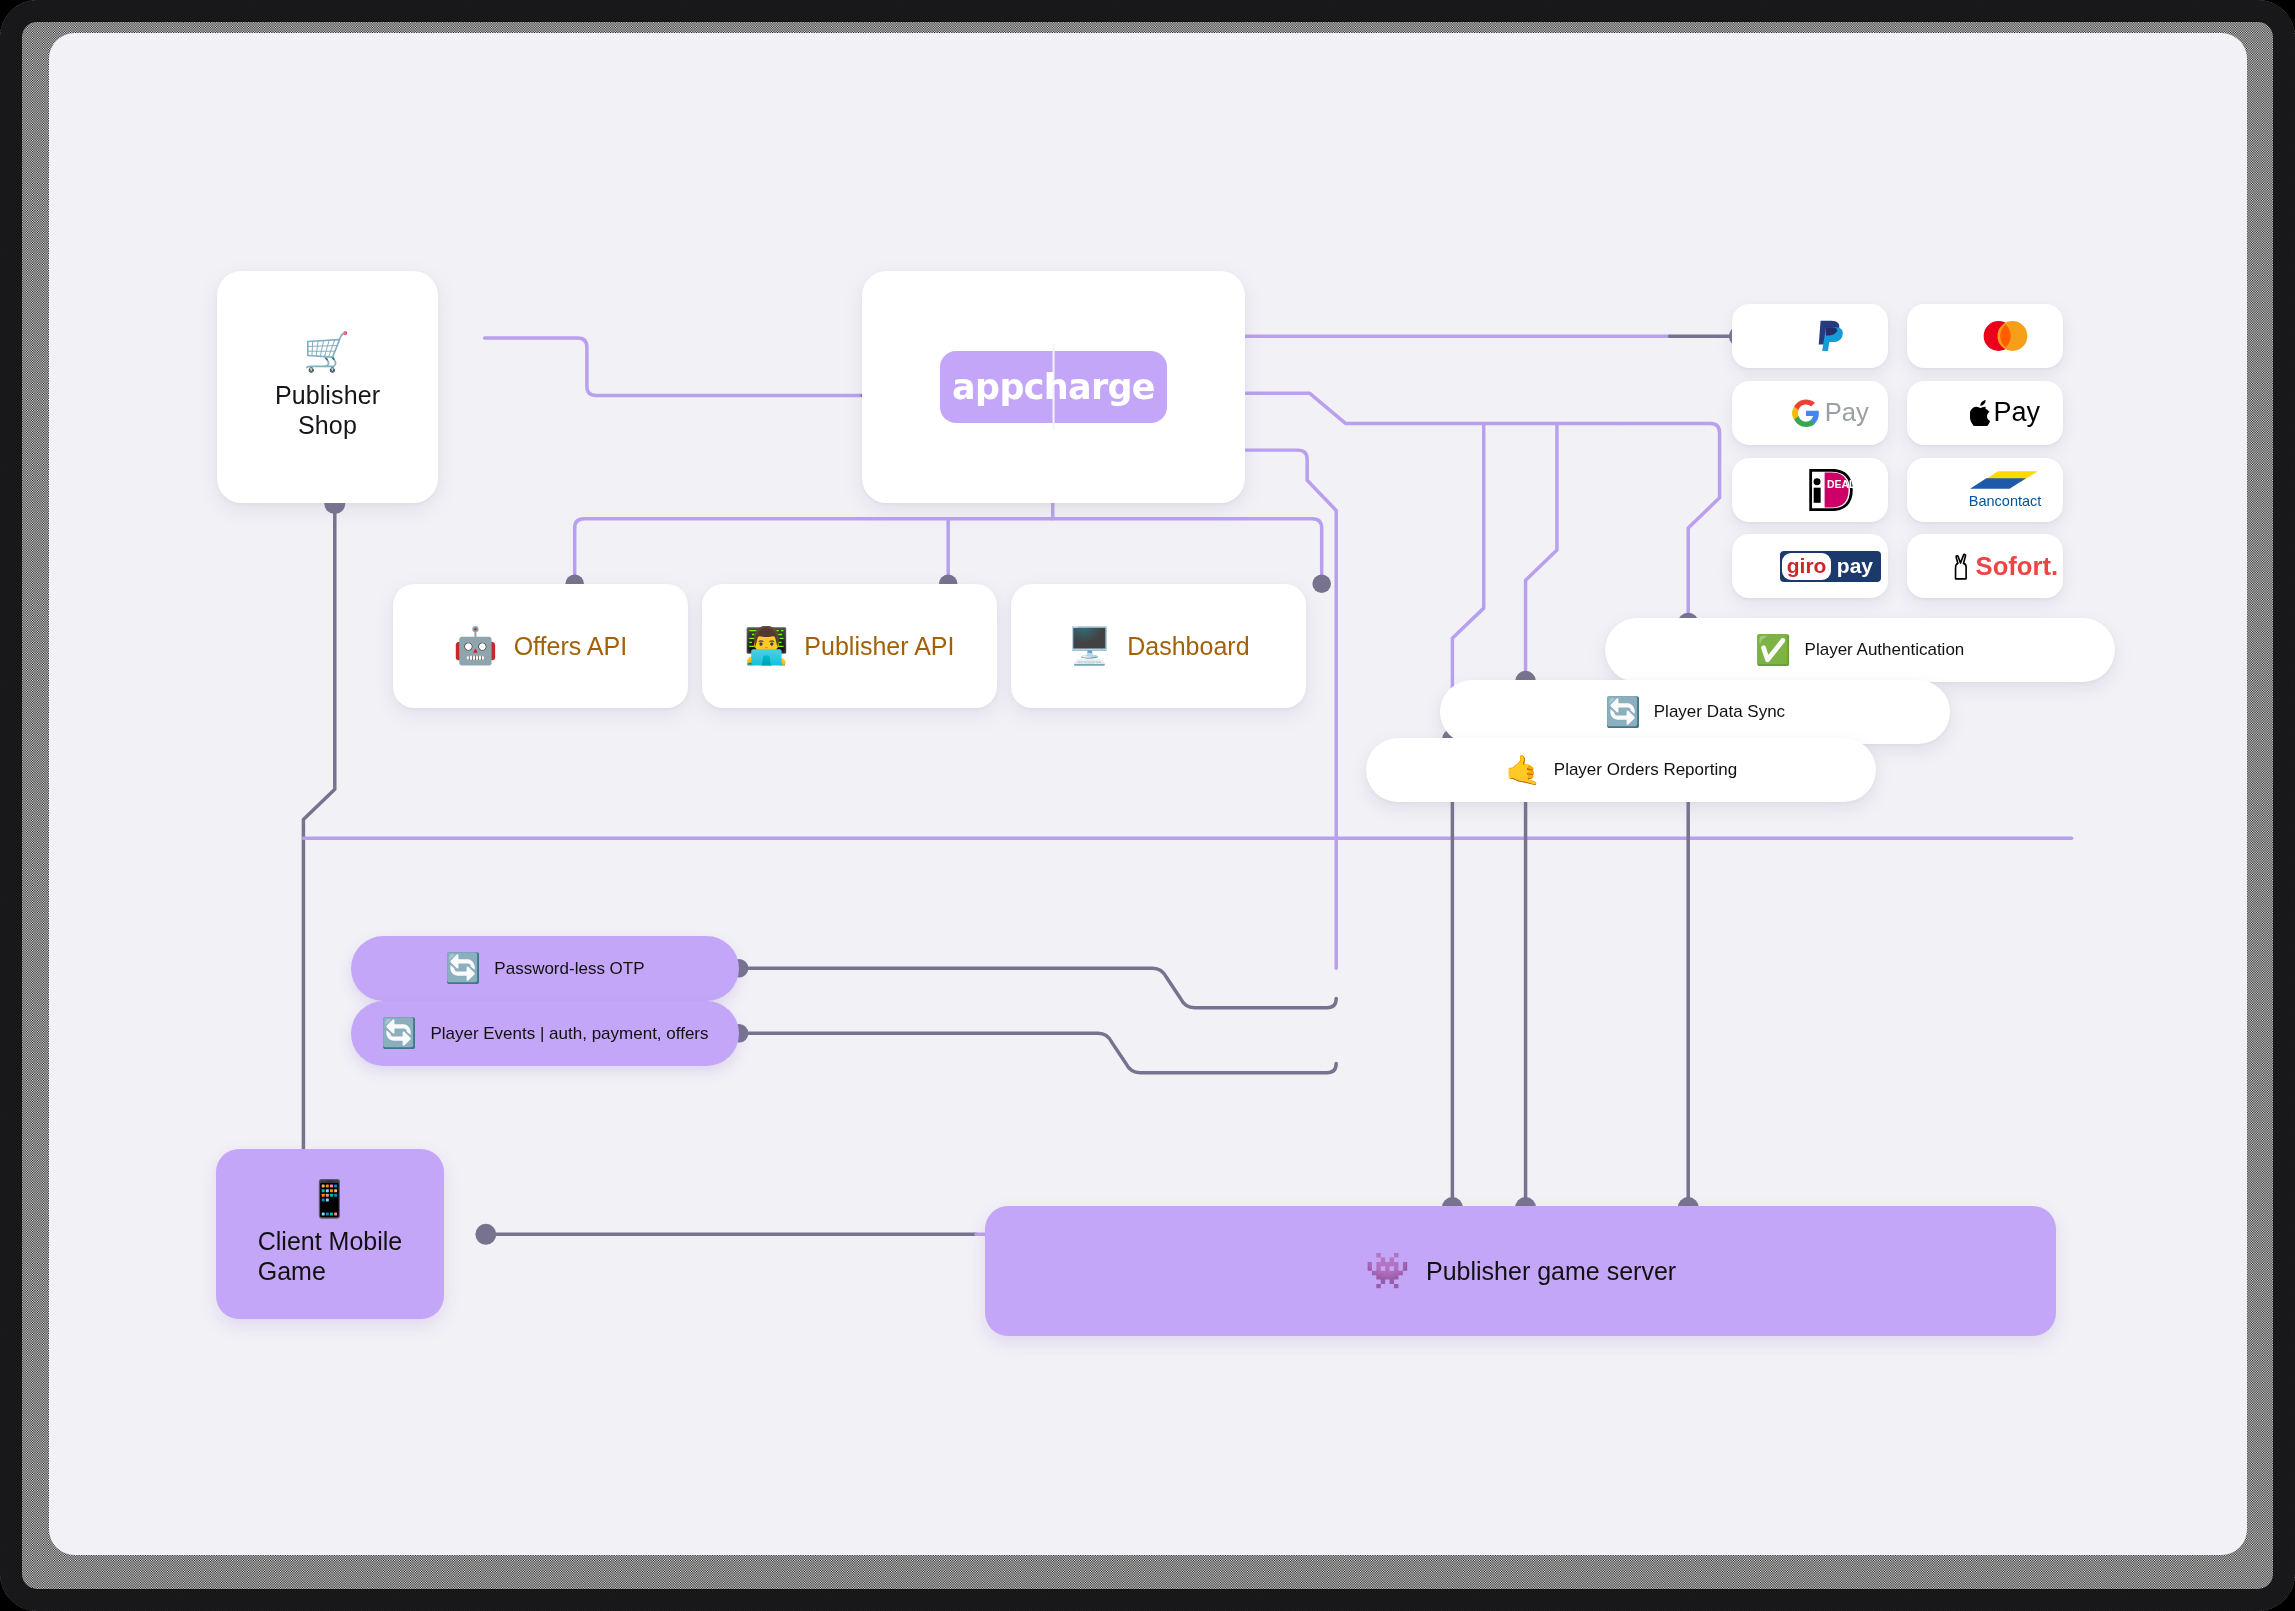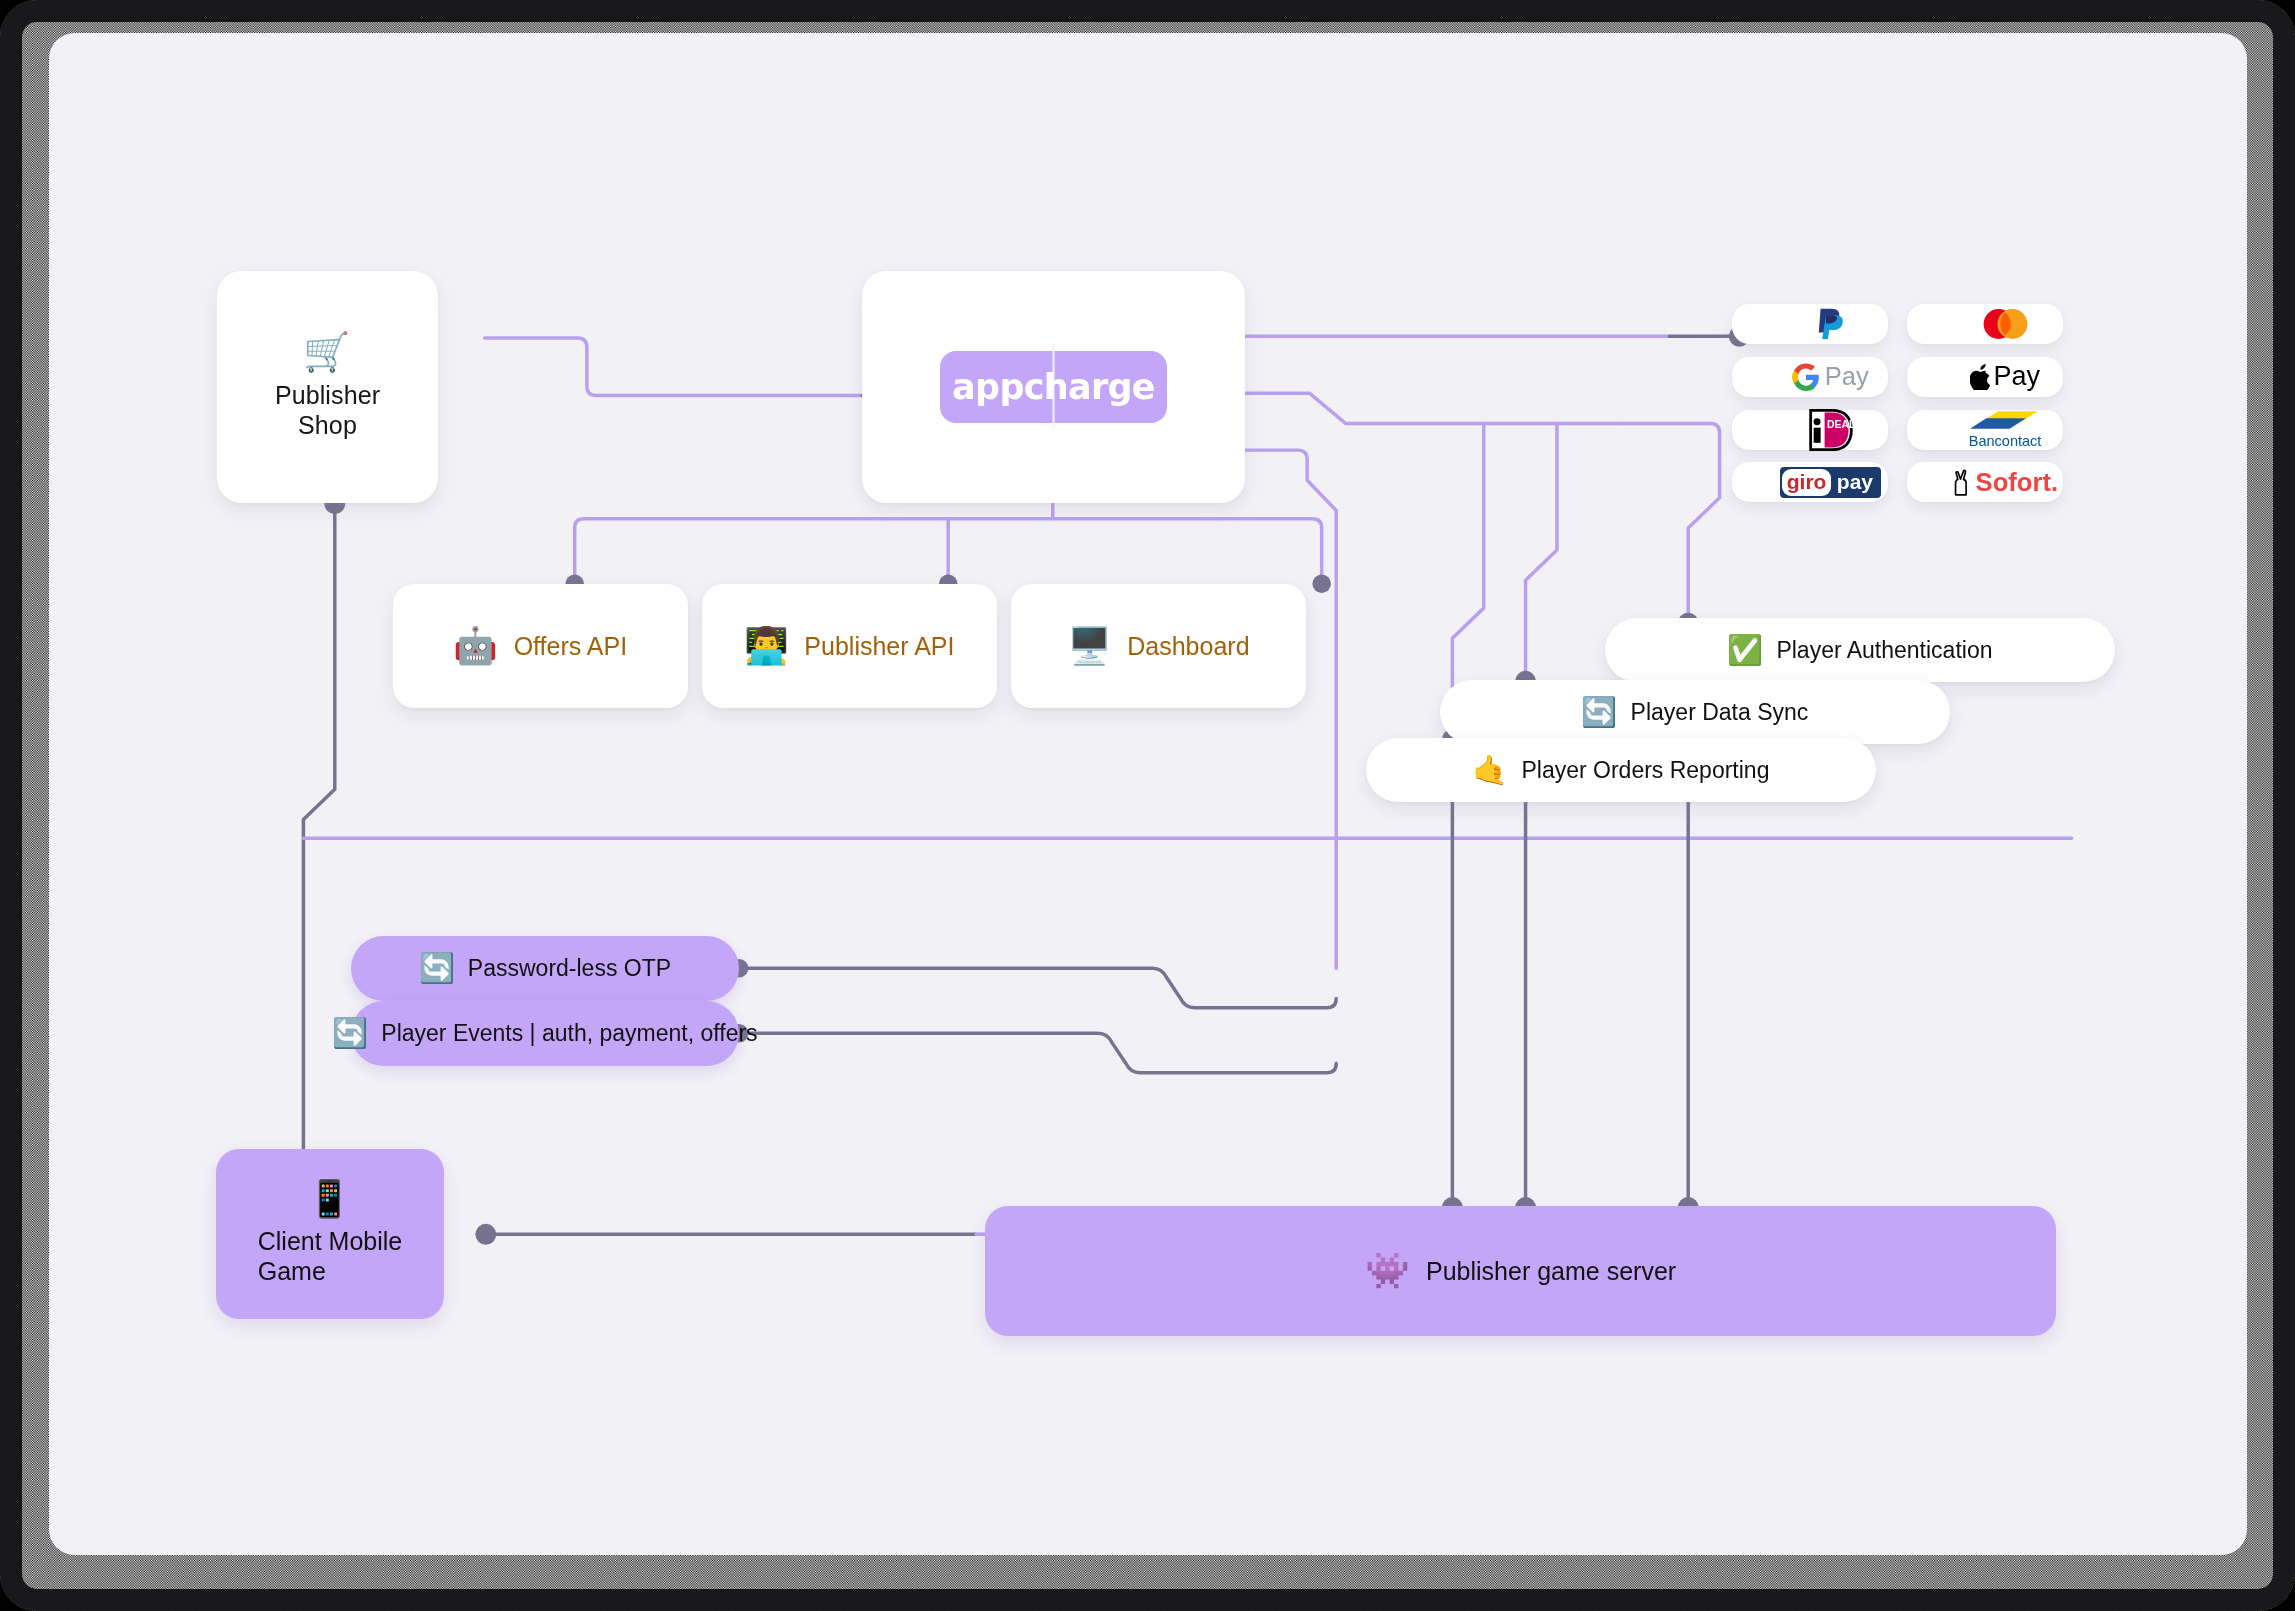--- a/index.html
+++ b/index.html
@@ -58,40 +58,40 @@
   }
   .api-card .emoji{font-size:36px;line-height:1;}
   .api-card .lbl{font-size:25px;color:#a16207;text-align:center;}
 
   
   .pill{
     border-radius:580px;display:flex;align-items:center;justify-content:center;gap:12.8px;
     box-sizing:border-box;
   }
   .pill .emoji{font-size:29px;line-height:1;}
-  .pill .lbl{font-size:23px;color:#111;white-space:nowrap;}
+  .pill .lbl{font-size:17px;color:#111;white-space:nowrap;}
   .pill.white{background:#fff;box-shadow:0 7px 17.4px rgba(130,125,160,.15),0 1.2px 3.5px rgba(130,125,160,.08);}
   .pill.purple{background:#c3a6f7;box-shadow:0 5.8px 14px rgba(140,110,200,.20);}
 
   
   .box-purple{
     background:#c3a6f7;border-radius:23px;
     display:flex;flex-direction:column;align-items:center;justify-content:center;
     box-shadow:0 7px 17.4px rgba(140,110,200,.18);
   }
   .box-purple .emoji{font-size:36px;line-height:1;}
   .box-purple .lbl{font-size:25px;color:#111;text-align:left;line-height:1.22;margin-top:8.1px;}
 
   #game-server{flex-direction:row;gap:16.3px;}
   #game-server .lbl{margin-top:0;}
 
   
   #pay-grid{position:absolute;display:grid;grid-template-columns:repeat(2,156px);gap:12.8px 18.6px;}
   .pay-tile{
-    background:#fff;border-radius:17.4px;height:40px;
+    background:#fff;border-radius:17.4px;height:64px;
     display:flex;align-items:center;justify-content:center;
     box-shadow:0 5.8px 15px rgba(130,125,160,.13),0 1.2px 2.9px rgba(130,125,160,.07);
     padding-left:41px;
   }
 
   svg#wires{position:absolute;left:0;top:0;width:2198px;height:1522px;pointer-events:none;}
   .w-light{fill:none;stroke:#b9a0ef;stroke-width:6;stroke-linecap:round;stroke-linejoin:round;}
   .w-dark{fill:none;stroke:#77738f;stroke-width:6;stroke-linecap:round;stroke-linejoin:round;}
   .dot{fill:#77738f;}
 </style>

